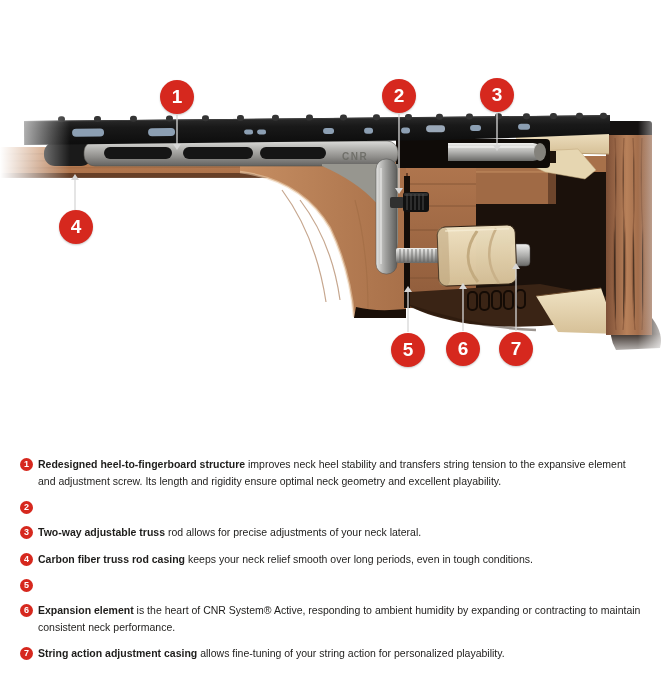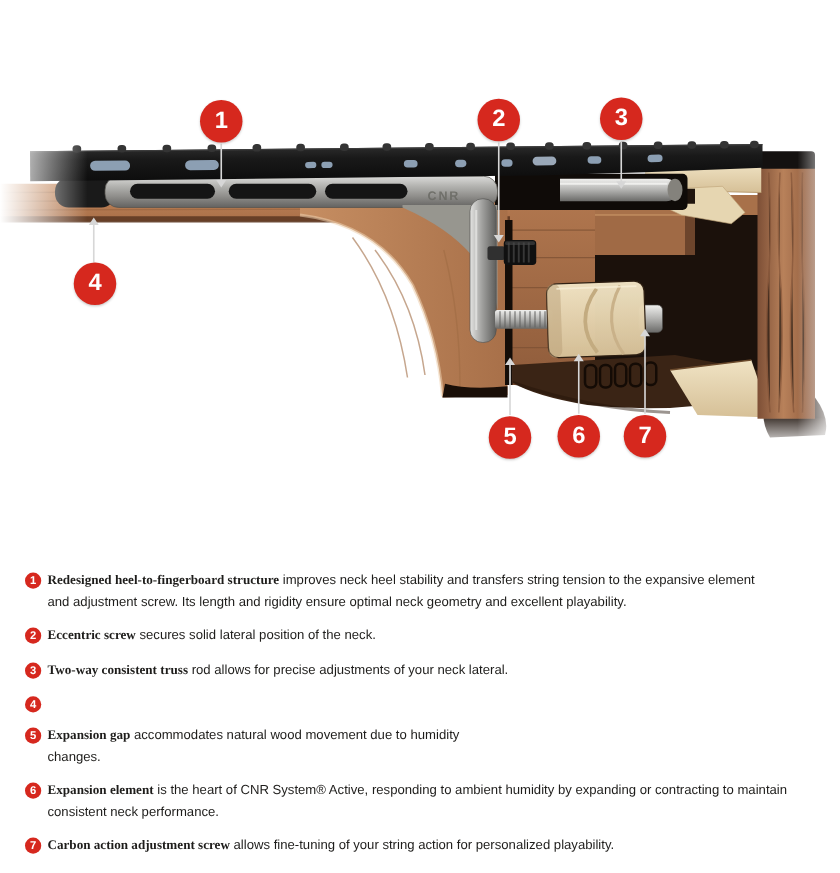--- a/index.html
+++ b/index.html
@@ -27,21 +27,21 @@
 
   .legend{padding:16px 8px 0 20px;}
   .item{display:flex;align-items:flex-start;margin-bottom:10px;}
   .bullet{
     flex:0 0 13px;width:13px;height:13px;border-radius:50%;
     background:#d6281e;color:#fff;font-size:9px;font-weight:bold;
     display:flex;align-items:center;justify-content:center;
     margin-top:2px;line-height:13px;
   }
   .txt{margin:0 0 0 5px;font-size:10.5px;line-height:16.5px;max-width:640px;}
-  .txt b{font-weight:bold;font-family:Liberation Serif, serif;}
+  .txt b{font-weight:bold;}
   .rest{white-space:pre-line;}
 </style>
 </head>
 <body>
 
 <div class="figure">
   <svg width="672" height="440" viewBox="0 0 672 440">
     <defs>
       <linearGradient id="gBoard" x1="0" y1="0" x2="0" y2="1">
         <stop offset="0" stop-color="#2c2c2c"></stop>
@@ -320,36 +320,34 @@
 </div>
 
 <div class="legend">
   <div class="item">
     <span class="bullet">1</span>
     <p class="txt"><b>Redesigned heel-to-fingerboard structure</b><span class="rest"> improves neck heel stability and transfers string tension to the expansive element
 and adjustment screw. Its length and rigidity ensure optimal neck geometry and excellent playability.</span></p>
   </div>
   <div class="item">
     <span class="bullet">2</span>
-    <p class="txt"><b>Eccentric screw</b><span class="rest"> secures solid lateral position of the neck.</span></p>
   </div>
   <div class="item">
     <span class="bullet">3</span>
-    <p class="txt"><b>Two-way consistent truss</b><span class="rest"> rod allows for precise adjustments of your neck lateral.</span></p>
+    <p class="txt"><b>Two-way adjustable truss</b><span class="rest"> rod allows for precise adjustments of your neck lateral.</span></p>
   </div>
   <div class="item">
     <span class="bullet">4</span>
+    <p class="txt"><b>Carbon fiber truss rod casing</b><span class="rest"> keeps your neck relief smooth over long periods, even in tough conditions.</span></p>
   </div>
   <div class="item">
     <span class="bullet">5</span>
-    <p class="txt"><b>Expansion gap</b><span class="rest"> accommodates natural wood movement due to humidity
-changes.</span></p>
   </div>
   <div class="item">
     <span class="bullet">6</span>
     <p class="txt"><b>Expansion element</b><span class="rest"> is the heart of CNR System® Active, responding to ambient humidity by expanding or contracting to maintain
 consistent neck performance.</span></p>
   </div>
   <div class="item">
     <span class="bullet">7</span>
-    <p class="txt"><b>Carbon action adjustment screw</b><span class="rest"> allows fine-tuning of your string action for personalized playability.</span></p>
+    <p class="txt"><b>String action adjustment casing</b><span class="rest"> allows fine-tuning of your string action for personalized playability.</span></p>
   </div>
 </div>
 
 </body></html>

